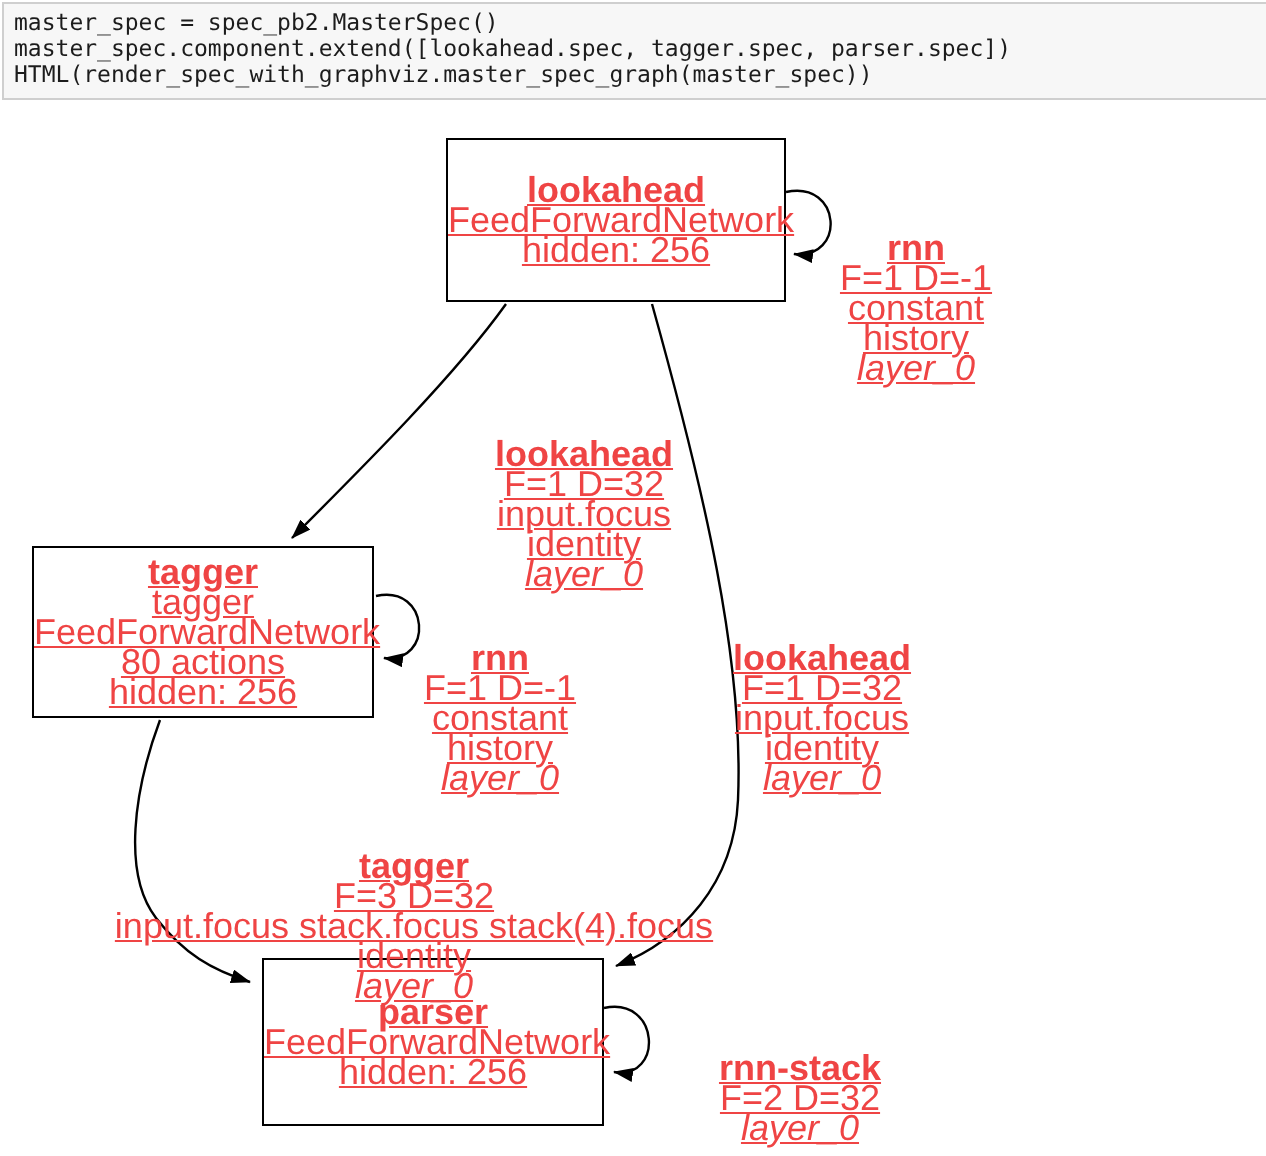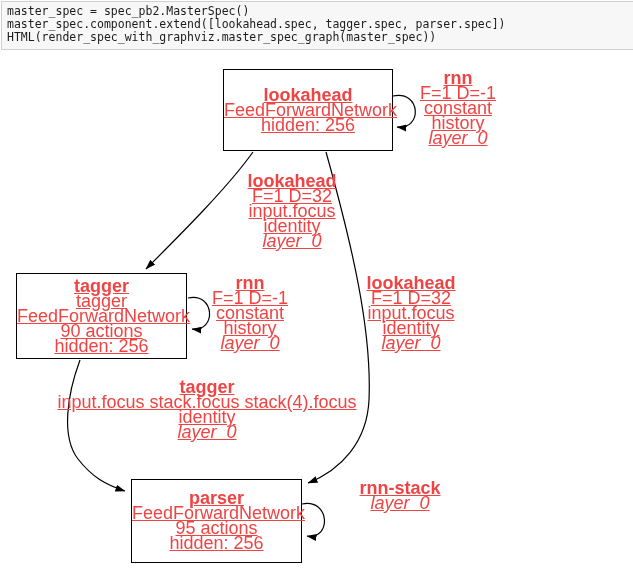--- a/index.html
+++ b/index.html
@@ -29,20 +29,21 @@
     text-align: center;
   }
   .gnode span, .glabel span {
     display: block; font-size: 18px; line-height: 15px; color: #ef4444;
     white-space: nowrap;
     text-decoration: underline;
   }
   .glabel {
     position: absolute; z-index: 2; text-align: center;
     transform: translateX(-50%);
+    margin-top: 46px;
   }
   .t-bold { font-weight: bold; }
   .t-und  { text-decoration: underline; text-align: center; }
   .t-ital { font-style: italic; }
 
   
   #node-lookahead { left: 223px; top: 69px;  width: 170px; height: 82px; }
   #node-tagger    { left: 16px;  top: 273px; width: 171px; height: 86px; }
   #node-parser    { left: 131px; top: 479px; width: 171px; height: 84px; }
 
@@ -86,28 +87,27 @@
 <div class="gnode" id="node-lookahead">
   <span class="t-bold">lookahead</span>
   <span>FeedForwardNetwork</span>
   <span>hidden: 256</span>
 </div>
 
 <div class="gnode" id="node-tagger">
   <span class="t-bold">tagger</span>
   <span>tagger</span>
   <span>FeedForwardNetwork</span>
-  <span>90 actions</span>
+  <span>80 actions</span>
   <span>hidden: 256</span>
 </div>
 
 <div class="gnode" id="node-parser">
   <span class="t-bold">parser</span>
   <span>FeedForwardNetwork</span>
-  <span>95 actions</span>
   <span>hidden: 256</span>
 </div>
 
 <div class="glabel" id="lbl-rnn-lookahead">
   <span class="t-bold">rnn</span>
   <span>F=1 D=-1</span>
   <span>constant</span>
   <span class="t-und">history</span>
   <span class="t-ital">layer_0</span>
 </div>
@@ -131,21 +131,23 @@
 <div class="glabel" id="lbl-lookahead-parser">
   <span class="t-bold">lookahead</span>
   <span>F=1 D=32</span>
   <span>input.focus</span>
   <span class="t-und">identity</span>
   <span class="t-ital">layer_0</span>
 </div>
 
 <div class="glabel" id="lbl-tagger-parser">
   <span class="t-bold">tagger</span>
+  <span>F=3 D=32</span>
   <span>input.focus stack.focus stack(4).focus</span>
   <span class="t-und">identity</span>
   <span class="t-ital">layer_0</span>
 </div>
 
 <div class="glabel" id="lbl-rnn-stack-parser">
   <span class="t-bold">rnn-stack</span>
+  <span>F=2 D=32</span>
   <span class="t-ital">layer_0</span>
 </div>
 
 </body></html>

